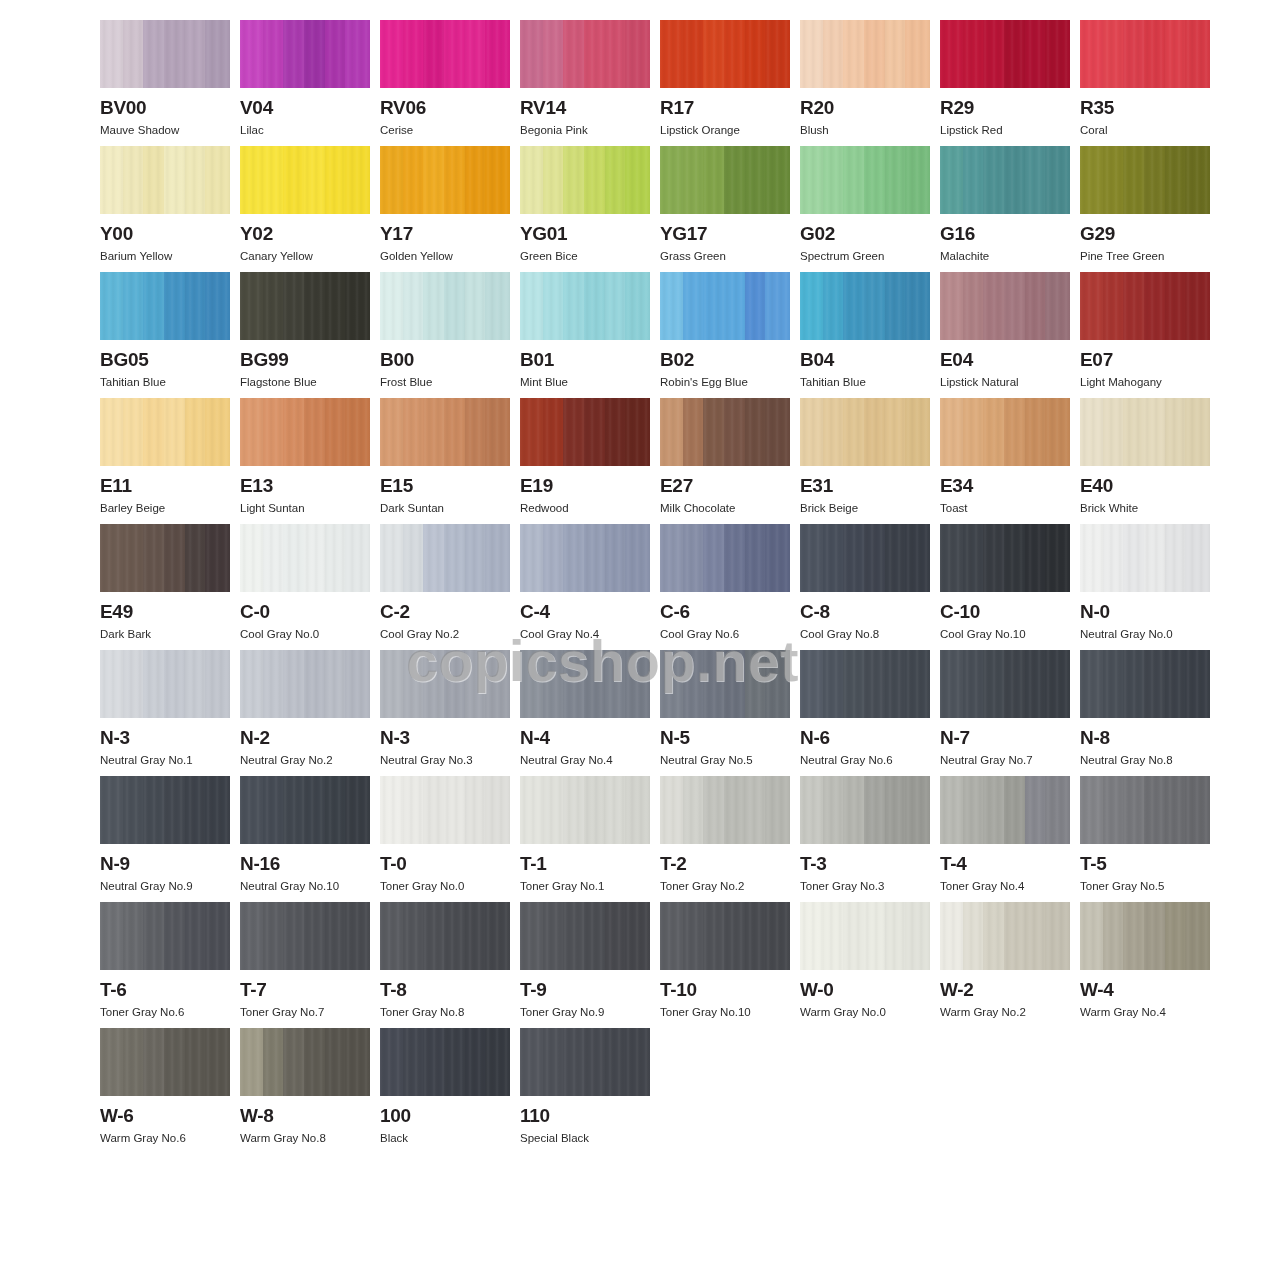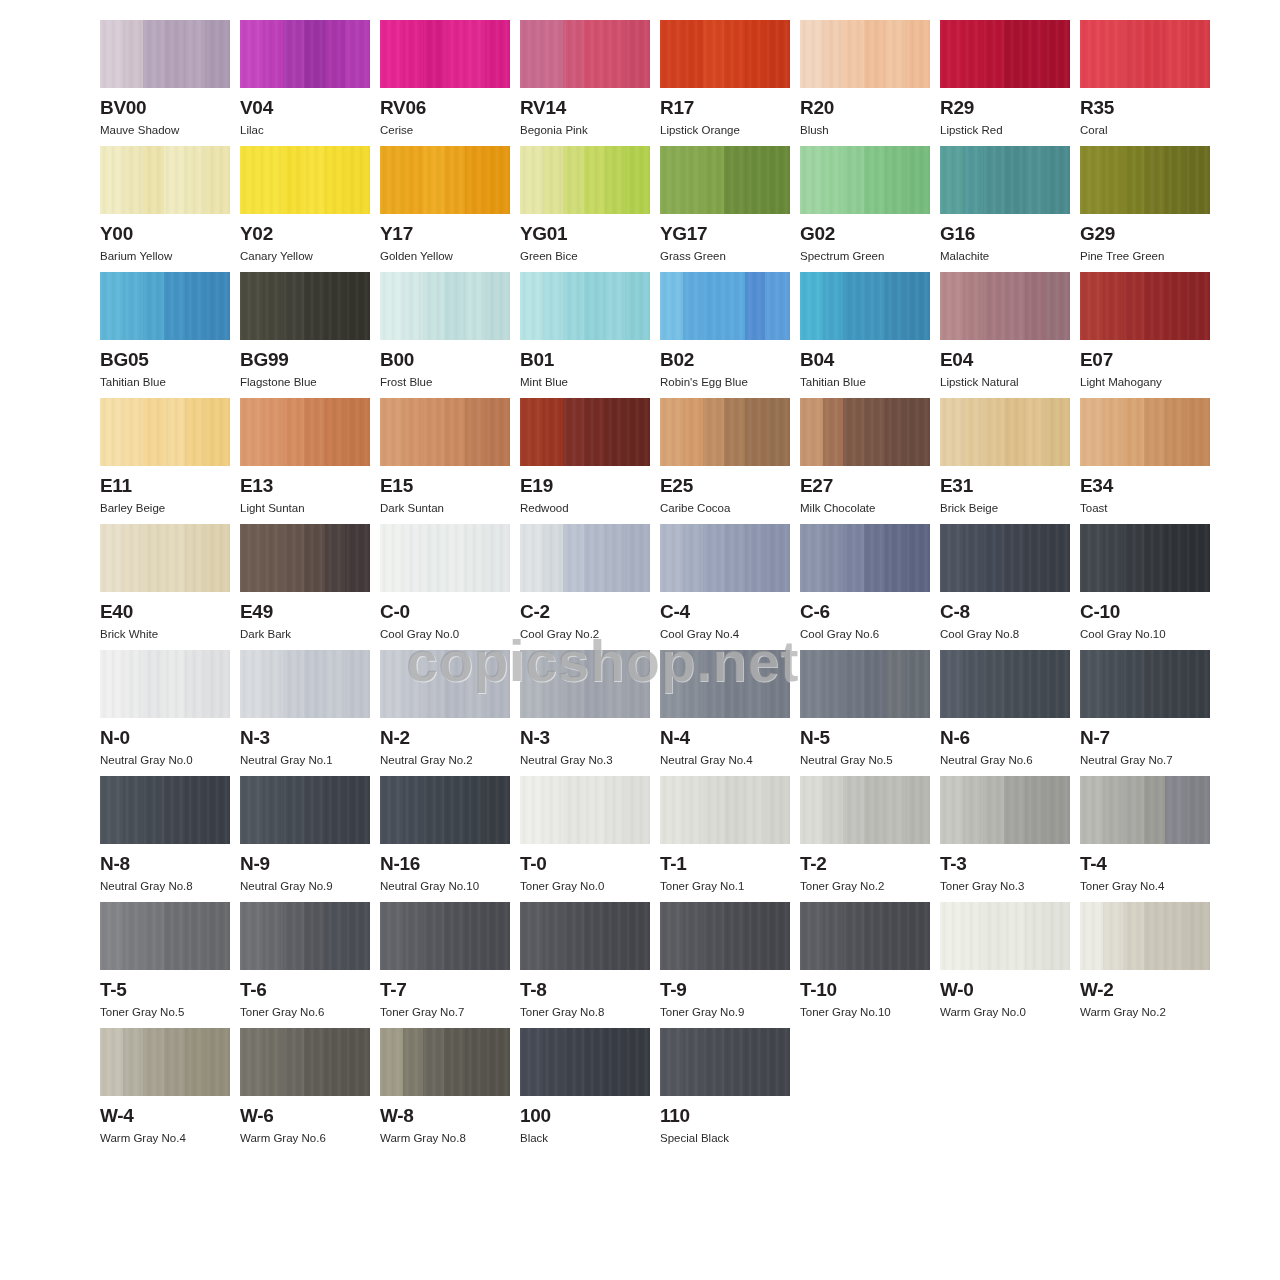--- a/index.html
+++ b/index.html
@@ -411,32 +411,20 @@
           <div class="band" style="background: rgb(126, 48, 39); flex: 1 1 0%;"></div>
           <div class="band" style="background: rgb(116, 44, 37); flex: 1 1 0%;"></div>
           <div class="band" style="background: rgb(107, 41, 34); flex: 1 1 0%;"></div>
           <div class="band" style="background: rgb(102, 39, 31); flex: 1.2 1 0%;"></div>
         </div>
         <div class="code">E19</div>
         <div class="cname">Redwood</div>
       </div>
       <div class="cell">
         <div class="swatch">
-          <div class="band" style="background: rgb(216, 163, 116); flex: 1.1 1 0%;"></div>
-          <div class="band" style="background: rgb(212, 155, 107); flex: 1 1 0%;"></div>
-          <div class="band" style="background: rgb(192, 142, 99); flex: 1 1 0%;"></div>
-          <div class="band" style="background: rgb(168, 125, 88); flex: 1 1 0%;"></div>
-          <div class="band" style="background: rgb(155, 114, 81); flex: 1 1 0%;"></div>
-          <div class="band" style="background: rgb(150, 112, 79); flex: 1.2 1 0%;"></div>
-        </div>
-        <div class="code">E25</div>
-        <div class="cname">Caribe Cocoa</div>
-      </div>
-      <div class="cell">
-        <div class="swatch">
           <div class="band" style="background: rgb(198, 149, 112); flex: 1.1 1 0%;"></div>
           <div class="band" style="background: rgb(163, 115, 86); flex: 1 1 0%;"></div>
           <div class="band" style="background: rgb(126, 90, 72); flex: 1 1 0%;"></div>
           <div class="band" style="background: rgb(119, 84, 70); flex: 1 1 0%;"></div>
           <div class="band" style="background: rgb(110, 78, 65); flex: 1 1 0%;"></div>
           <div class="band" style="background: rgb(106, 75, 63); flex: 1.2 1 0%;"></div>
         </div>
         <div class="code">E27</div>
         <div class="cname">Milk Chocolate</div>
       </div>

